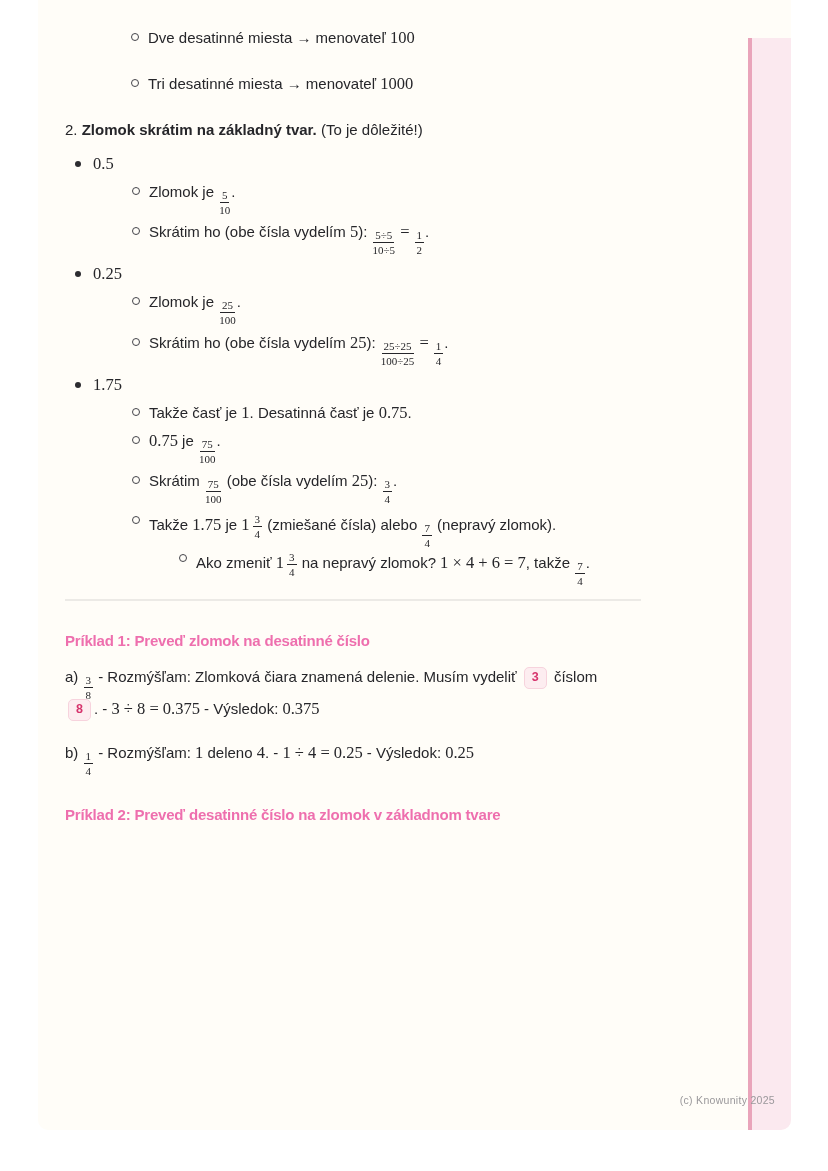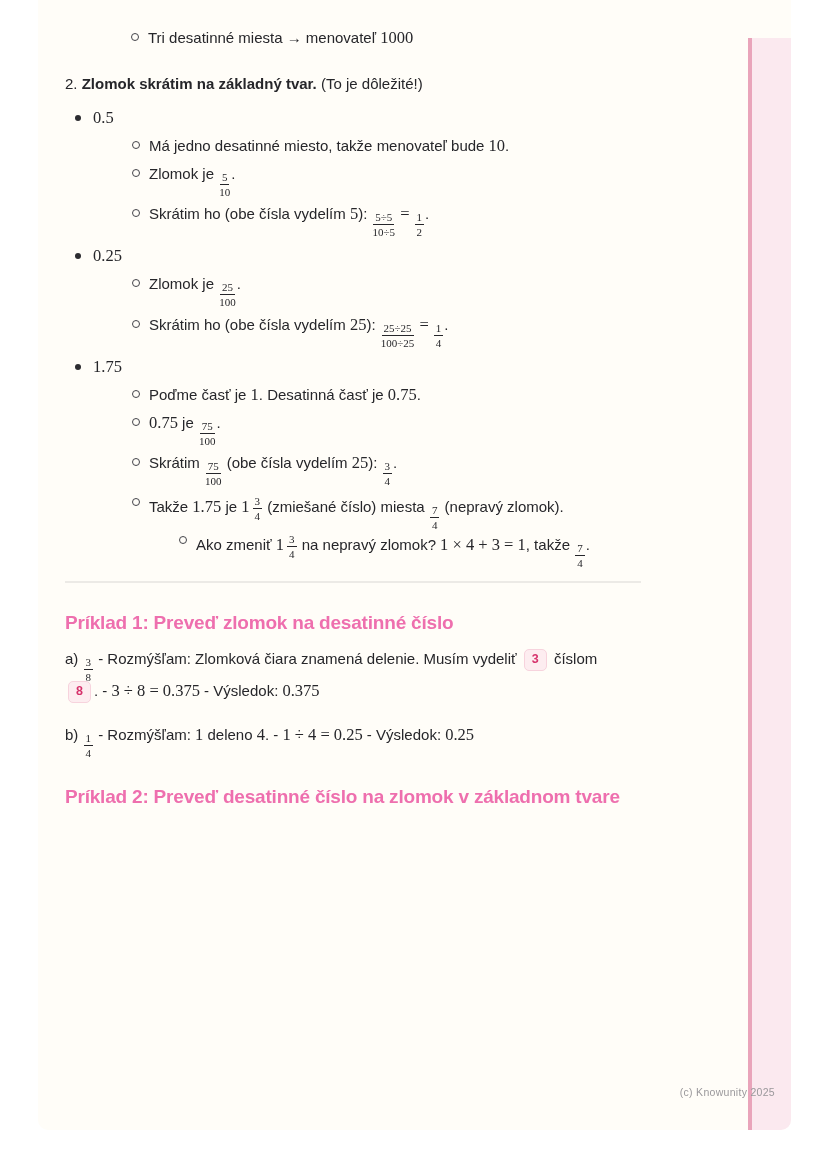--- a/index.html
+++ b/index.html
@@ -18,21 +18,21 @@
   .card{
     position:relative;margin-left:38px;width:753px;height:1130px;
     background:var(--card-bg);border-radius:0 0 10px 10px;overflow:hidden;
   }
   .accent-bar{
     position:absolute;top:38px;right:0;bottom:0;width:43px;
     background:var(--bar-fill);border-left:4px solid var(--bar-stripe);z-index:1;
   }
   .content{position:relative;z-index:2;padding:28px 150px 0 27px;}
   .footer{
-    position:absolute;z-index:3;right:16px;bottom:28px;
+    position:absolute;z-index:3;right:16px;bottom:20px;
     font-size:10.5px;color:var(--footer-text);letter-spacing:.3px;
   }
   
   ul{list-style:none;margin:0;padding:0}
   .l2>li{position:relative;padding-left:19px;margin-bottom:26px}
   .l2>li::before{
     content:"";position:absolute;left:2px;top:5px;width:6px;height:6px;
     border:1.5px solid #44444a;border-radius:50%;
   }
   .top-list{margin-left:64px}
@@ -69,39 +69,39 @@
   .fn{border-bottom:1px solid #26262a;padding:0 2px 1px}
   .fd{padding-top:1px}
   h2.sec{
     font-family:"Liberation Sans",sans-serif;font-weight:bold;
     font-size:26px;line-height:34px;letter-spacing:-0.3px;
     color:var(--heading-pink);margin:30px 0 0;padding-bottom:12px;
     border-bottom:2px solid var(--heading-underline);
   }
   h3.subsec{
     font-family:"Liberation Sans",sans-serif;font-weight:bold;
-    font-size:19px;line-height:32px;letter-spacing:-0.2px;
+    font-size:15px;line-height:32px;letter-spacing:-0.2px;
     color:var(--subheading-pink);margin:24px 0 0;
   }
   hr.soft{border:none;border-top:2px solid var(--divider);margin:14px 0 0}
 </style>
 </head>
 <body>
 
 <div class="page">
   <div class="card">
     <div class="accent-bar"></div>
     <div class="content" id="doc">
         <ul class="l2 top-list">
+          <li><span class="txt">Dve desatinné miesta → menovateľ </span><span class="m">100</span></li>
           <li><span class="txt">Tri desatinné miesta → menovateľ </span><span class="m">1000</span></li>
         </ul>
         <div class="p"><span class="txt">2. </span><span class="bold">Zlomok skrátim na základný tvar.</span><span class="txt"> (To je dôležité!)</span></div>
         <ul class="l1">
           <li><span class="m">0.5</span><ul class="l2 sub">
-              <li><span class="txt">Má jedno desatinné miesto, takže menovateľ bude </span><span class="m">10</span><span class="txt">.</span></li>
               <li><span class="txt">Zlomok je </span><span class="frac-wrap">
                   <span class="frac">
                     <span class="fn">5</span>
                     <span class="fd">10</span>
                   </span>
                 </span><span class="txt">.</span></li>
               <li><span class="txt">Skrátim ho (obe čísla vydelím </span><span class="m">5</span><span class="txt">): </span><span class="frac-wrap">
                   <span class="frac">
                     <span class="fn">5÷5</span>
                     <span class="fd">10÷5</span>
@@ -126,21 +126,21 @@
                     <span class="fd">100÷25</span>
                   </span>
                 </span><span class="m"> = </span><span class="frac-wrap">
                   <span class="frac">
                     <span class="fn">1</span>
                     <span class="fd">4</span>
                   </span>
                 </span><span class="txt">.</span></li>
             </ul></li>
           <li><span class="m">1.75</span><ul class="l2 sub">
-              <li><span class="txt">Poďme časť je </span><span class="m">1</span><span class="txt">. Desatinná časť je </span><span class="m">0.75</span><span class="txt">.</span></li>
+              <li><span class="txt">Takže časť je </span><span class="m">1</span><span class="txt">. Desatinná časť je </span><span class="m">0.75</span><span class="txt">.</span></li>
               <li><span class="m">0.75</span><span class="txt"> je </span><span class="frac-wrap">
                   <span class="frac">
                     <span class="fn">75</span>
                     <span class="fd">100</span>
                   </span>
                 </span><span class="txt">.</span></li>
               <li><span class="txt">Skrátim </span><span class="frac-wrap">
                   <span class="frac">
                     <span class="fn">75</span>
                     <span class="fd">100</span>
@@ -150,33 +150,33 @@
                     <span class="fn">3</span>
                     <span class="fd">4</span>
                   </span>
                 </span><span class="txt">.</span></li>
               <li><span class="txt">Takže </span><span class="m">1.75</span><span class="txt"> je </span><span class="frac-wrap">
                   <span class="m whole">1</span>
                   <span class="frac">
                     <span class="fn">3</span>
                     <span class="fd">4</span>
                   </span>
-                </span><span class="txt"> (zmiešané číslo) miesta </span><span class="frac-wrap">
+                </span><span class="txt"> (zmiešané čísla) alebo </span><span class="frac-wrap">
                   <span class="frac">
                     <span class="fn">7</span>
                     <span class="fd">4</span>
                   </span>
                 </span><span class="txt"> (nepravý zlomok).</span><ul class="l2 sub sub3">
                   <li><span class="it">Ako zmeniť </span><span class="frac-wrap">
                       <span class="m whole">1</span>
                       <span class="frac">
                         <span class="fn">3</span>
                         <span class="fd">4</span>
                       </span>
-                    </span><span class="it"> na nepravý zlomok?</span><span class="m"> 1 × 4 + 3 = 1</span><span class="txt">, takže </span><span class="frac-wrap">
+                    </span><span class="it"> na nepravý zlomok?</span><span class="m"> 1 × 4 + 6 = 7</span><span class="txt">, takže </span><span class="frac-wrap">
                       <span class="frac">
                         <span class="fn">7</span>
                         <span class="fd">4</span>
                       </span>
                     </span><span class="txt">.</span></li>
                 </ul></li>
             </ul></li>
         </ul>
         <hr class="soft">
         <h3 class="subsec">Príklad 1: Preveď zlomok na desatinné číslo</h3>

